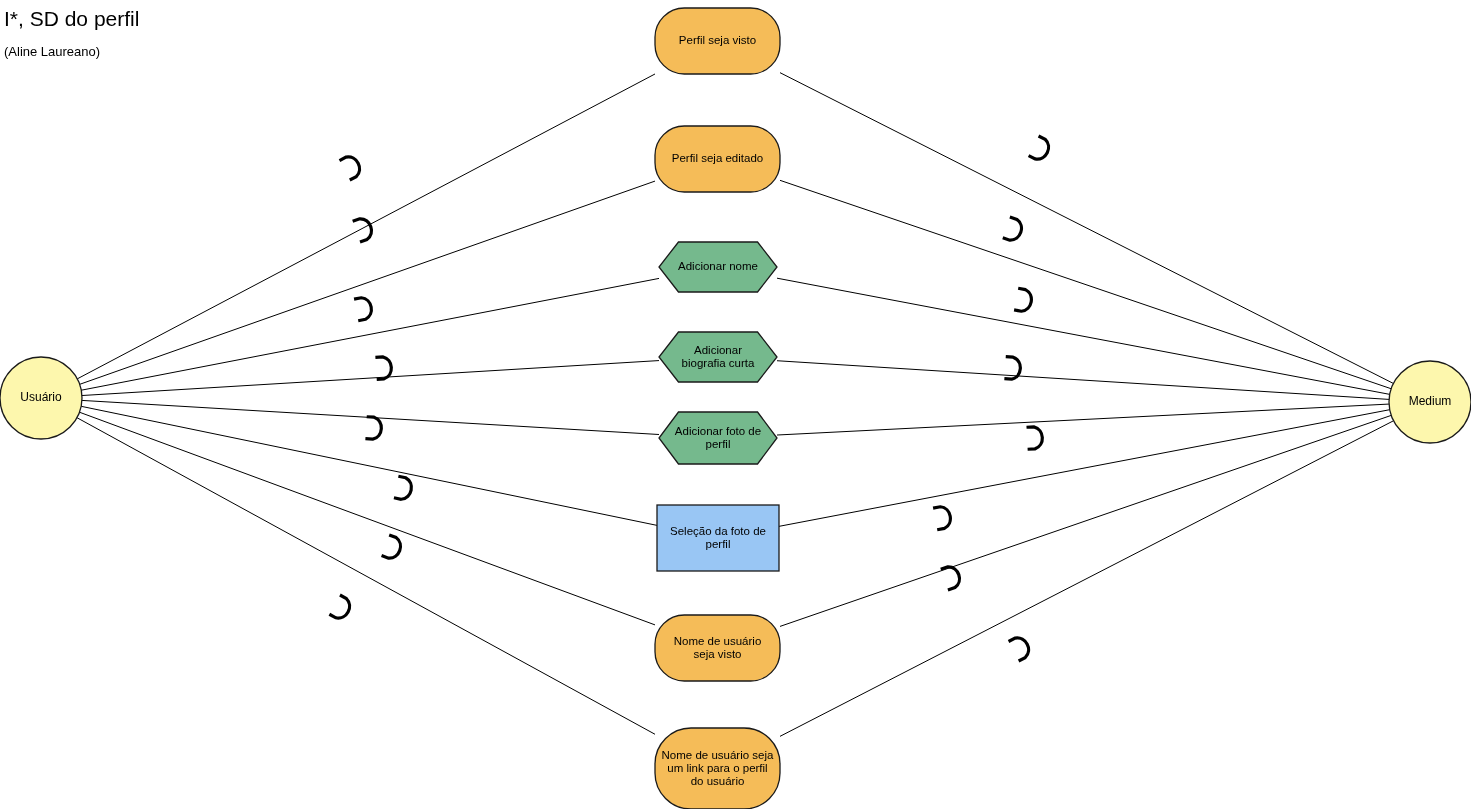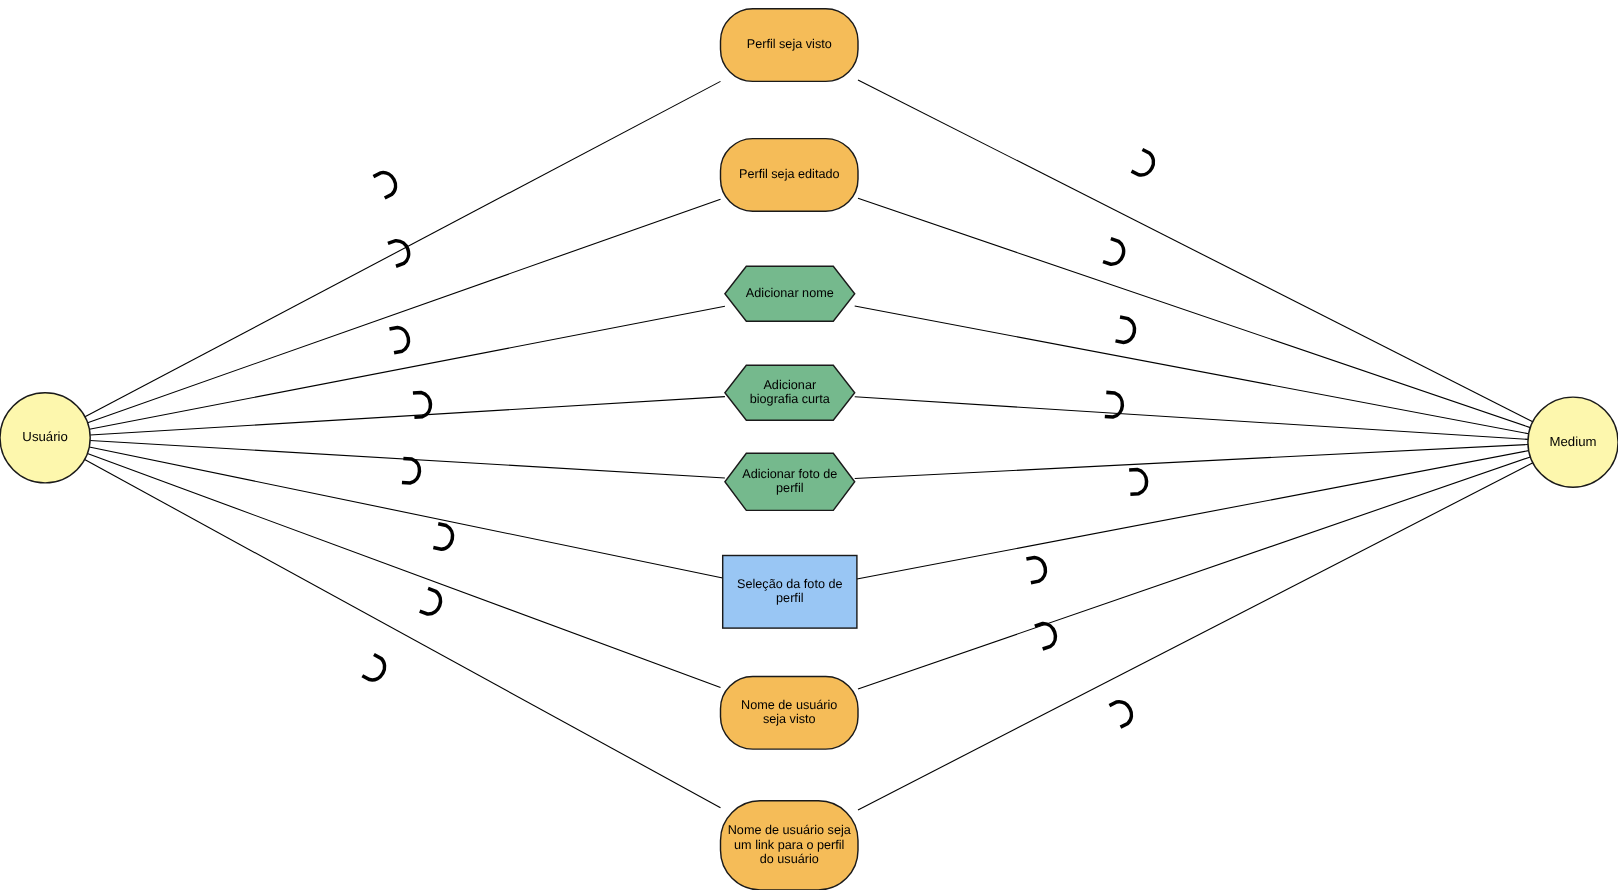--- a/index.html
+++ b/index.html
@@ -70,20 +70,24 @@
     fill: none;
     stroke-linejoin: miter;
     stroke-linecap: butt;
   }
 </style>
 </head>
 <body>
 
 <div id="canvas">
 
+  <div class="title-block">
+    <div class="diagram-title">I*, SD do perfil</div>
+    <div class="diagram-subtitle">(Aline Laureano)</div>
+  </div>
 
   <svg id="diagram-svg" viewBox="0 0 1471 809" xmlns="http://www.w3.org/2000/svg">
     <g id="links-layer">
         <line x1="77.26069673925619" y1="378.8646434058914" x2="655" y2="73.98226164079823" class="link-line"></line>
         <line x1="780" y1="72.66666666666666" x2="1393.426533182759" y2="383.46944347926456" class="link-line"></line>
         <line x1="79.65838191265924" y1="384.3424193981884" x2="655" y2="181.08056171470807" class="link-line"></line>
         <line x1="780" y1="180.31578947368422" x2="1391.1947838010985" y2="388.76537889637467" class="link-line"></line>
         <line x1="81.25333165557217" y1="390.2109505954506" x2="659" y2="278.4165435745938" class="link-line"></line>
         <line x1="777" y1="278.186797752809" x2="1389.7176953945063" y2="394.3622034807" class="link-line"></line>
         <line x1="81.92501893517003" y1="395.52152765680654" x2="659" y2="360.57311669128507" class="link-line"></line>

